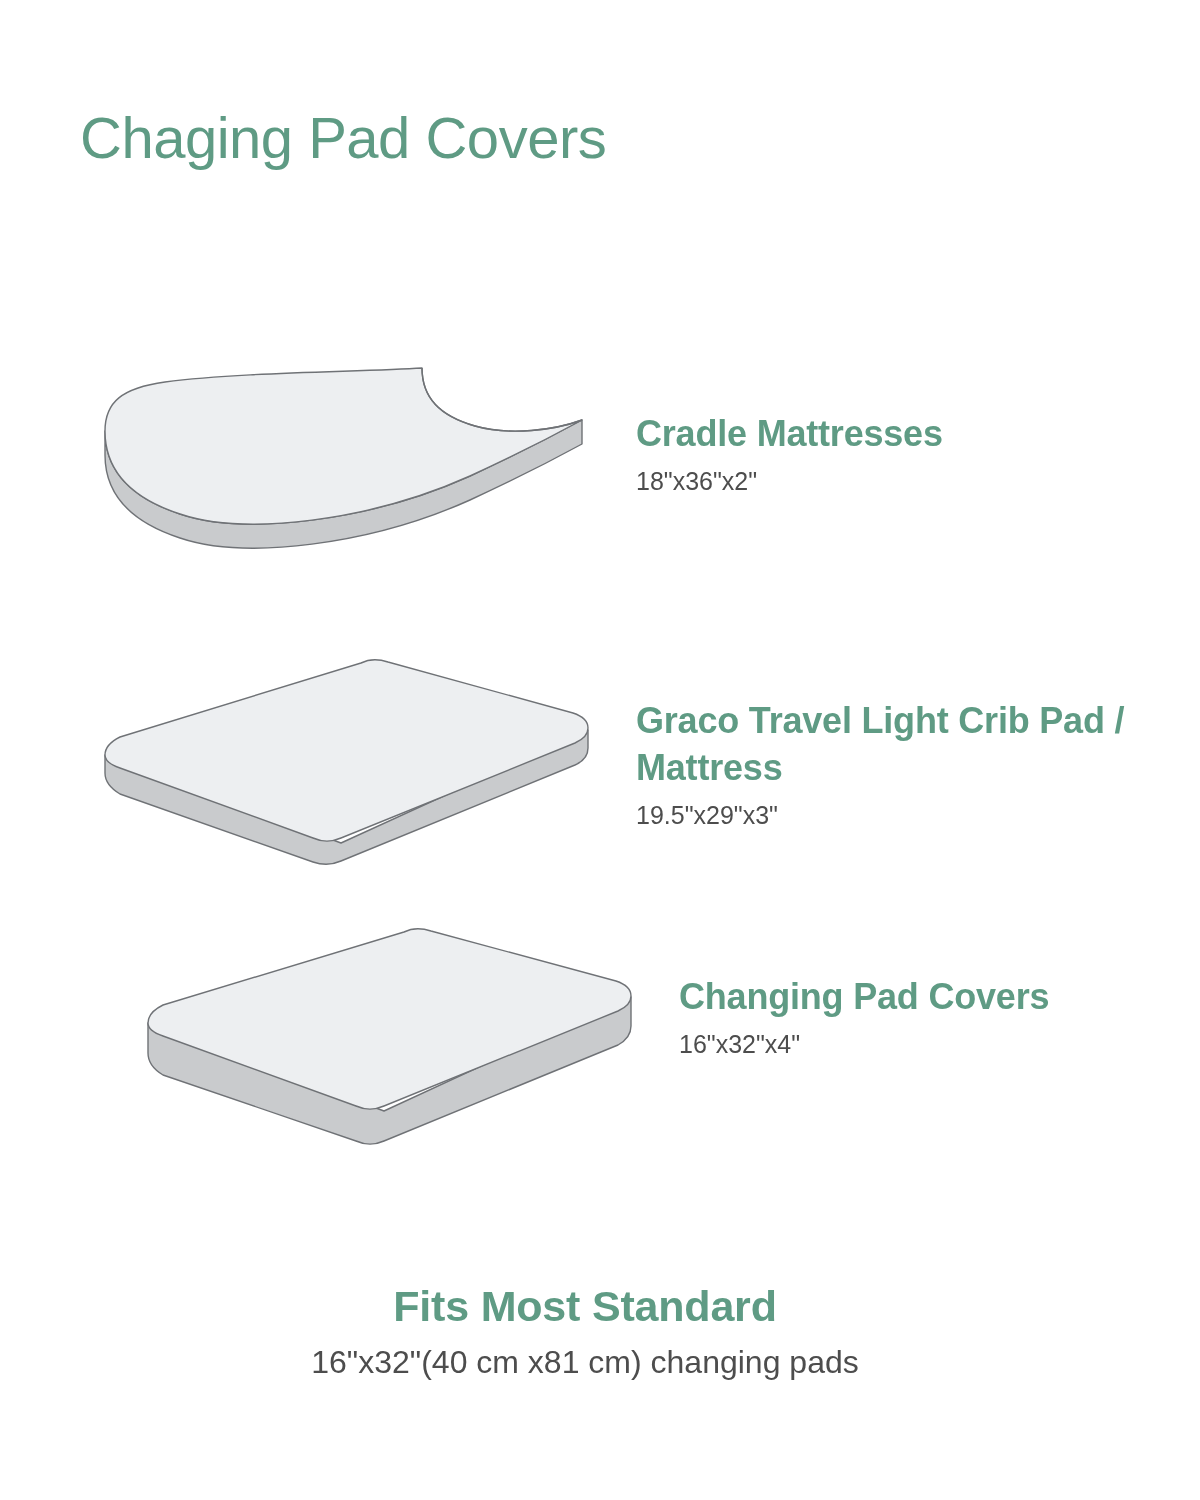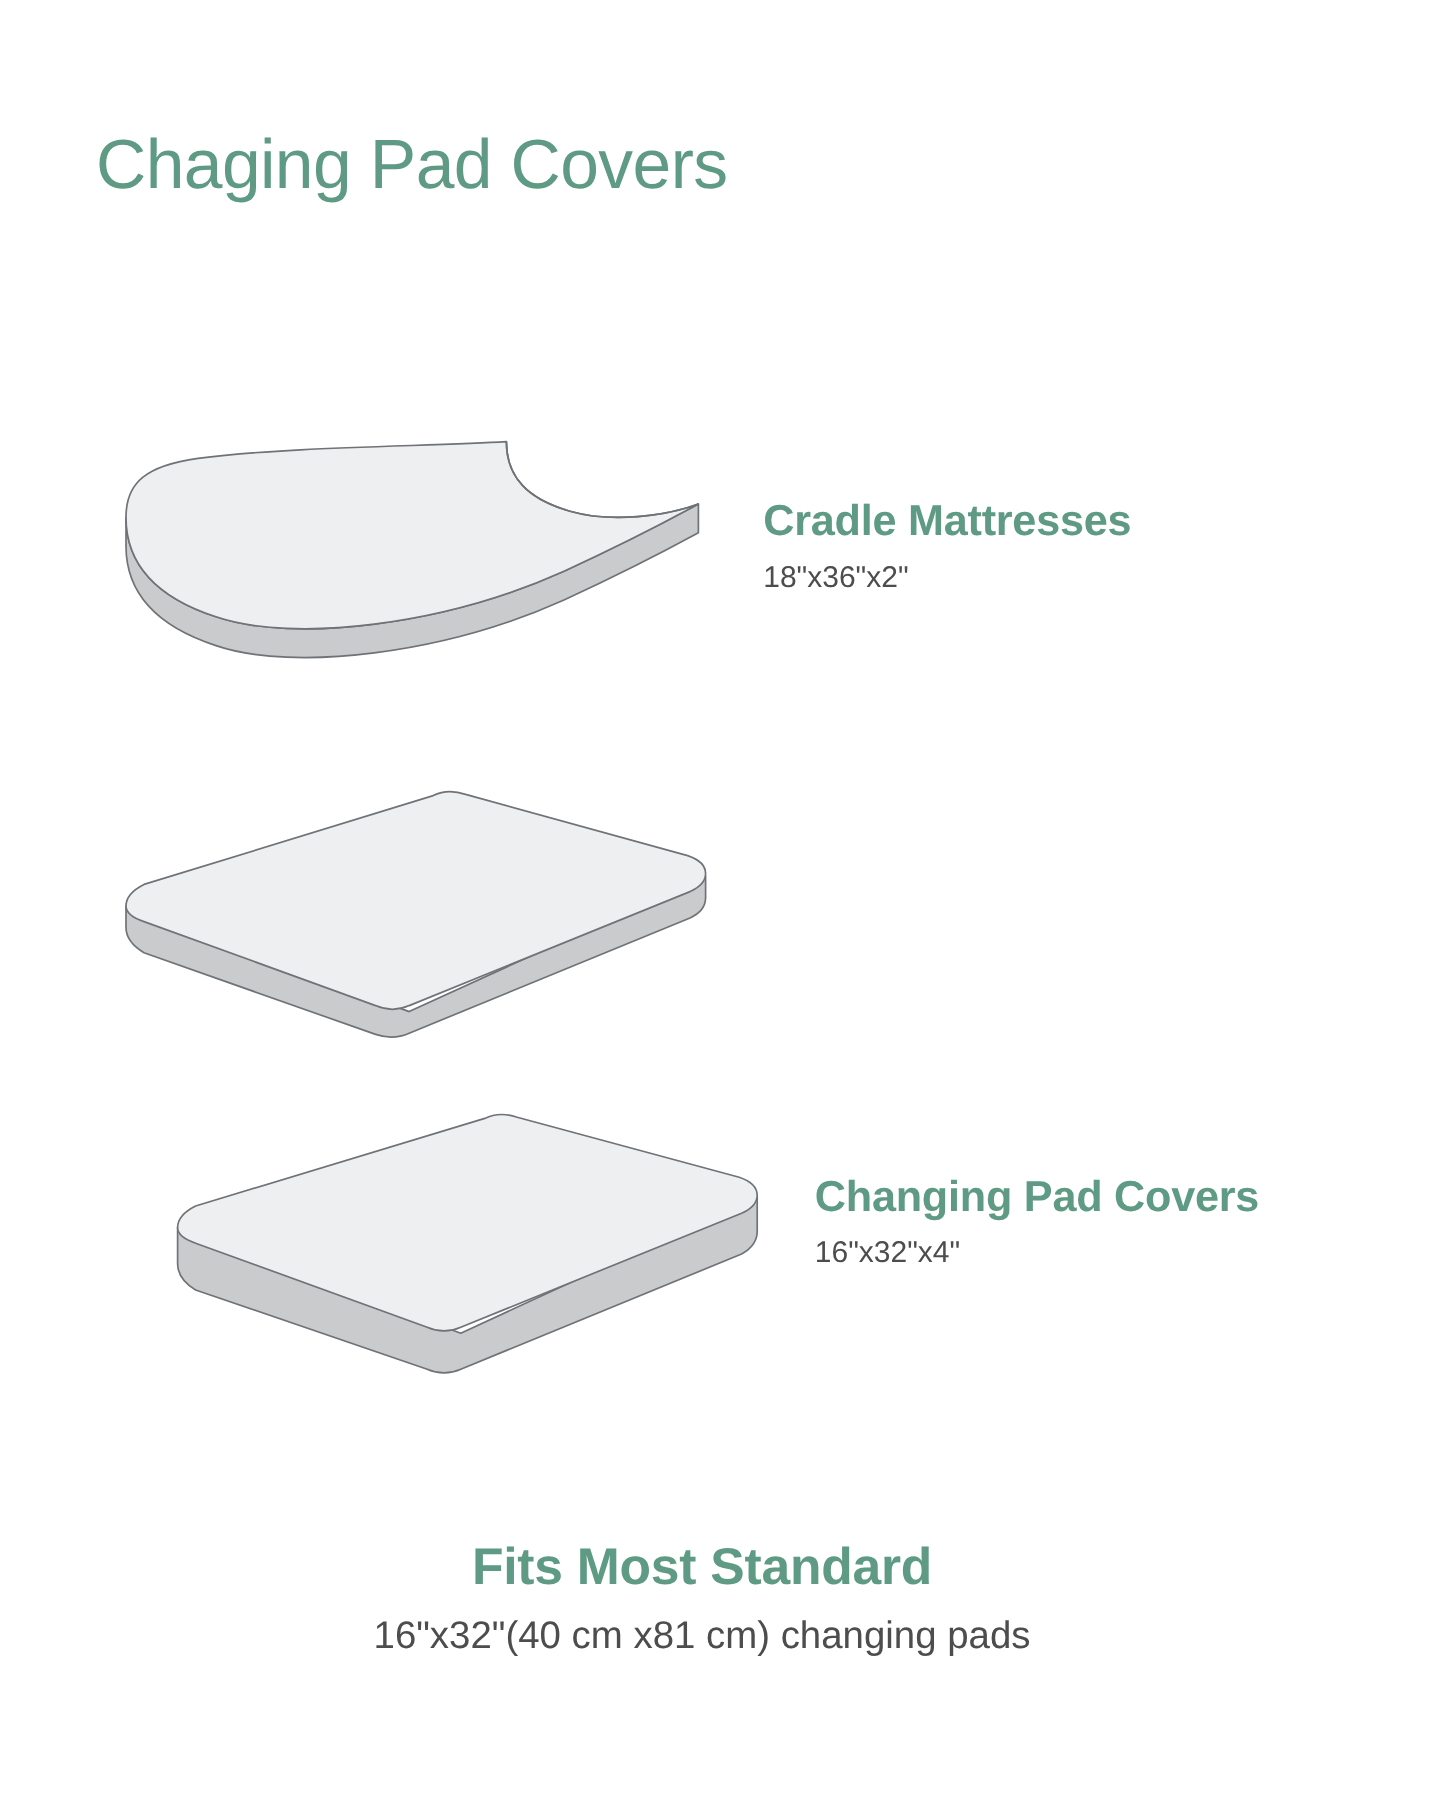--- a/index.html
+++ b/index.html
@@ -172,20 +172,24 @@
                  C 252 187, 262 187, 271 183
                  L 505 88
                  C 514 84, 518 79, 518 73
                  C 518 66, 512 61, 503 58
                  L 318 7
                  C 309 4, 299 4, 291 8
                  L 50 82 Z" fill="#edeff1" stroke="#6f7276" stroke-width="1.4" stroke-linejoin="round"></path>
       </svg>
     </div>
 
+    <div class="product-info">
+      <p class="product-name">Graco Travel Light Crib Pad / Mattress</p>
+      <p class="product-dims">19.5"x29"x3"</p>
+    </div>
   </div>
 
   <div class="product-row row-3">
 
     <div class="illustration">
       <svg width="560" height="230" viewBox="0 0 560 230" xmlns="http://www.w3.org/2000/svg">
 
         <path d="M35 98
                  L 35 128
                  C 35 137, 40 144, 50 150

